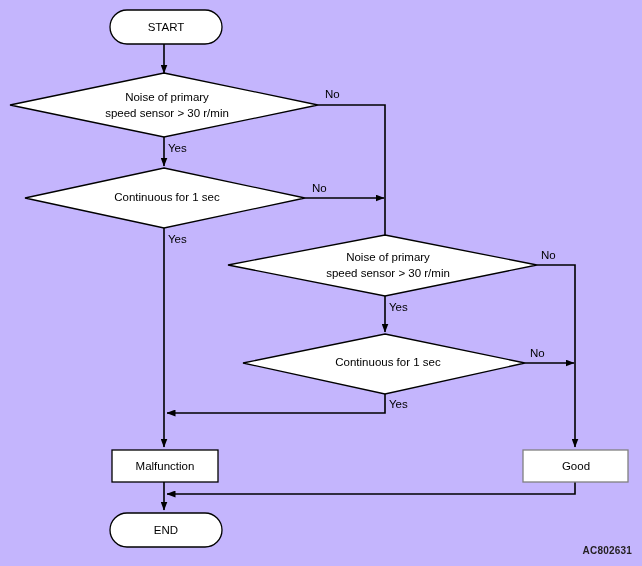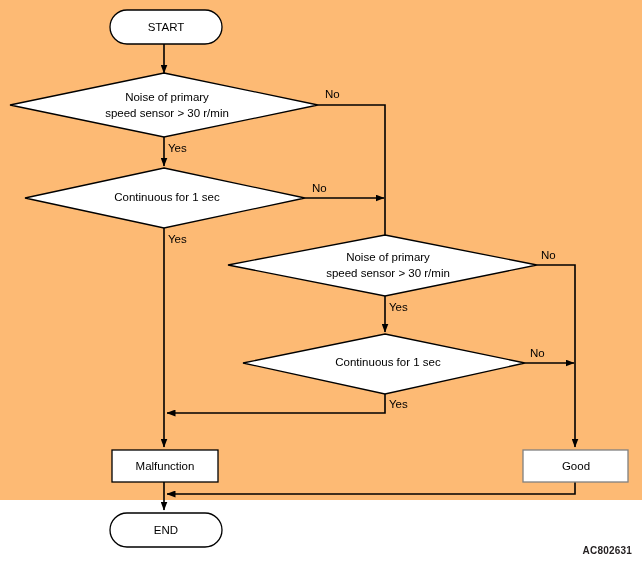--- a/index.html
+++ b/index.html
@@ -9,22 +9,22 @@
   }
   body {
     width: 642px;
     height: 566px;
     font-family: "Liberation Sans", sans-serif;
     overflow: hidden;
   }
   #flowchart-root {
     position: relative;
     width: 642px;
-    height: 500px;
-    background: #fdba74;
+    height: 566px;
+    background: #c4b5fd;
   }
   svg#flow-svg {
     position: absolute;
     top: 0;
     left: 0;
     width: 642px;
     height: 566px;
   }
   .node-shape {
     fill: #ffffff;

